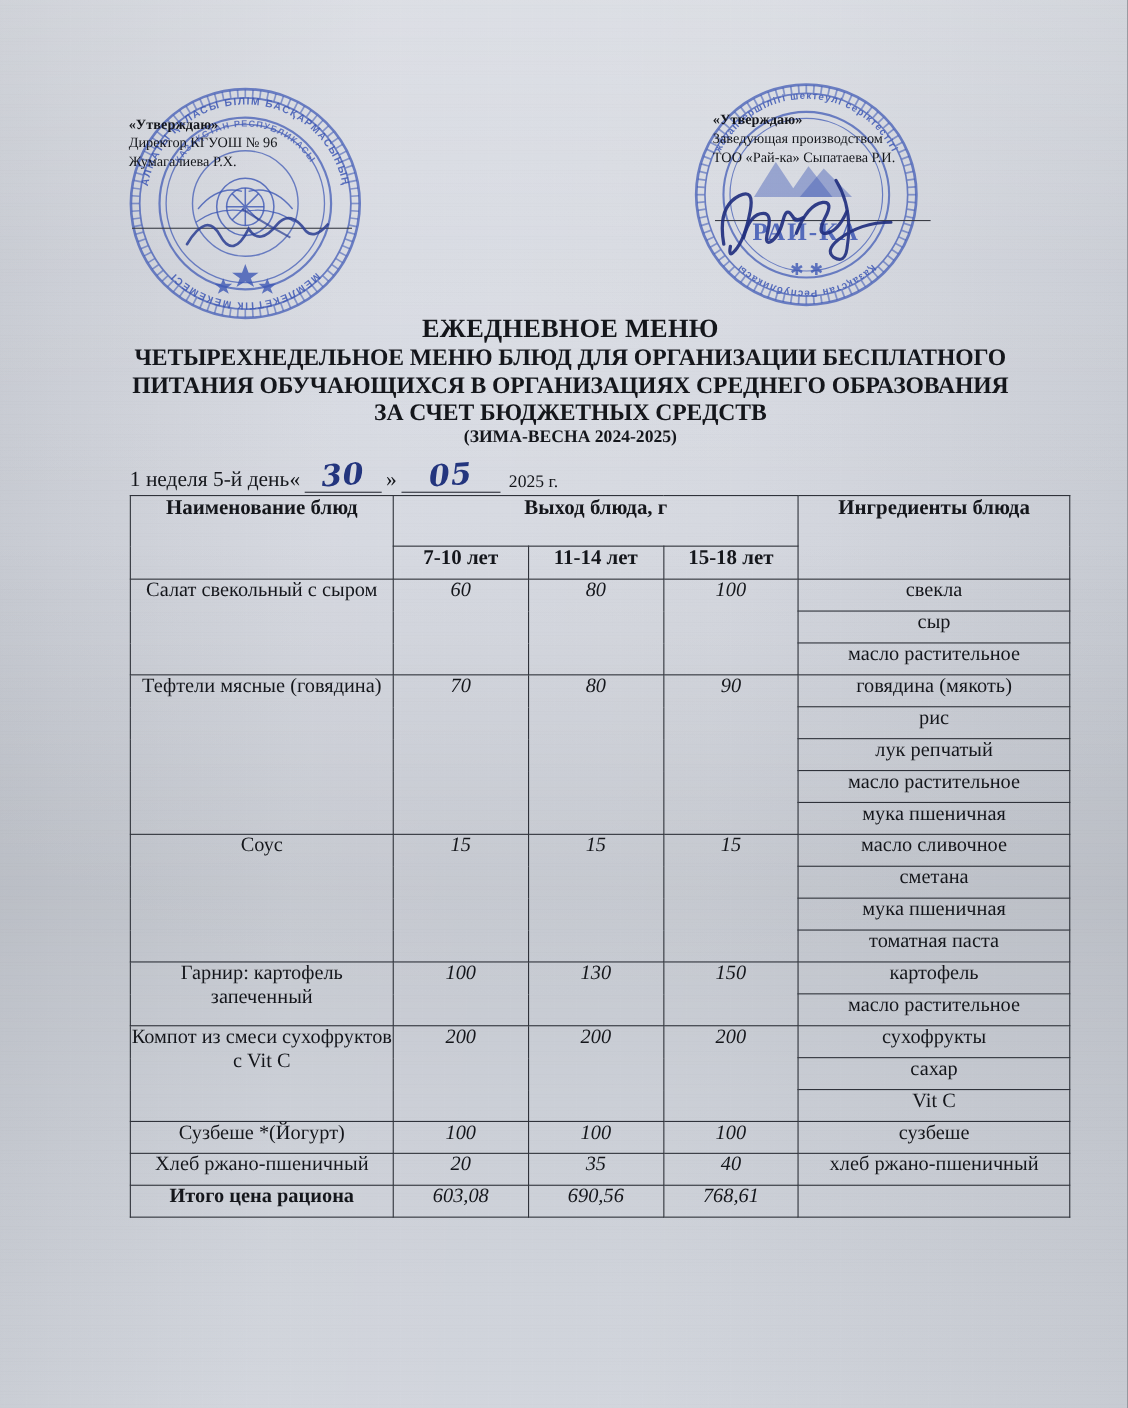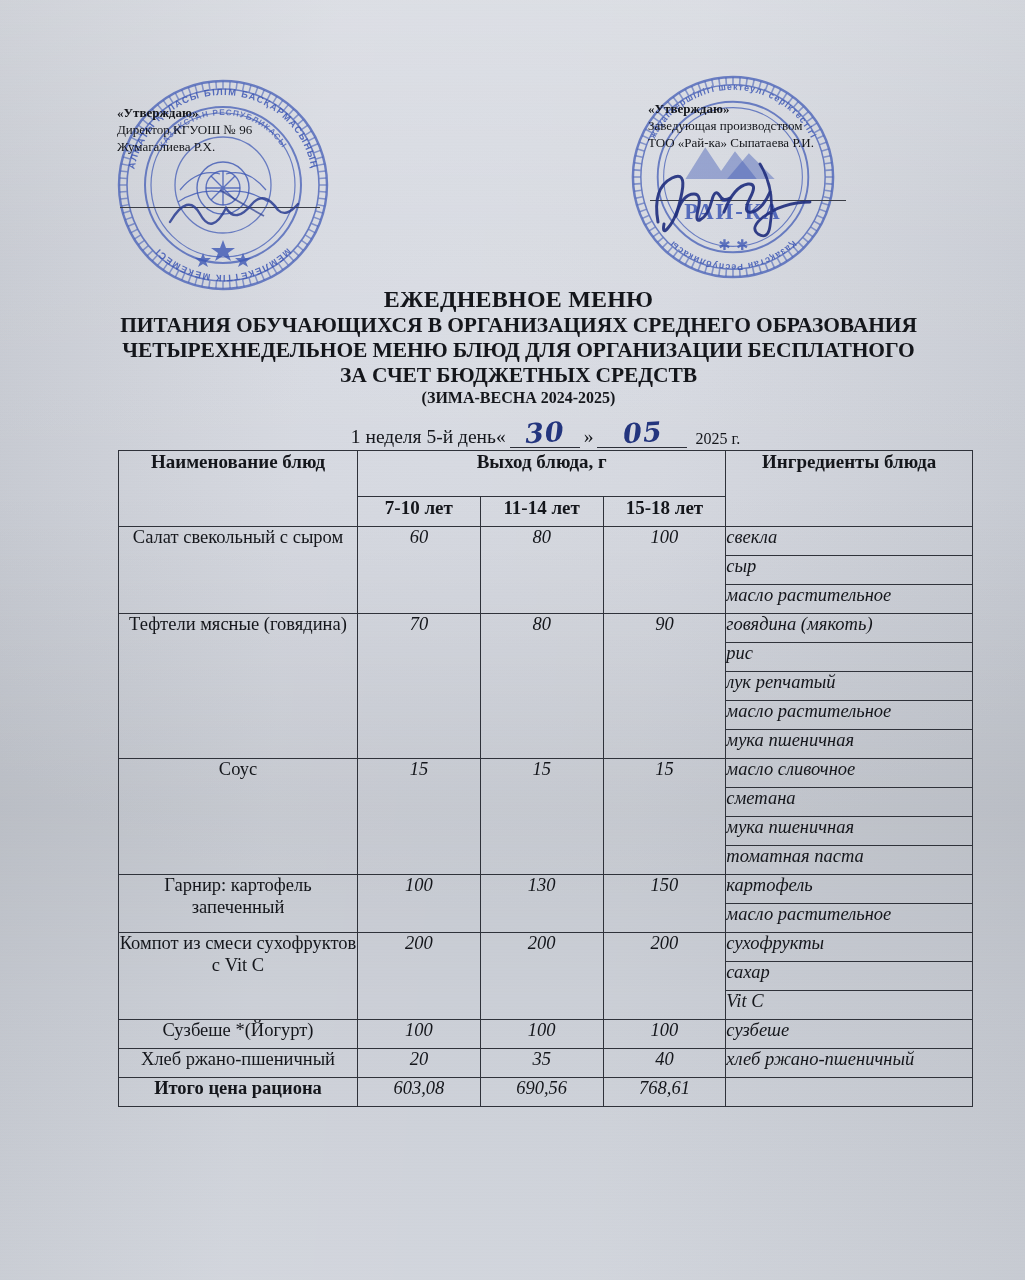--- a/index.html
+++ b/index.html
@@ -80,21 +80,21 @@
   }
   #title-block .t-sub {
     font-size: 21.5px; font-weight: bold; line-height: 1.16; letter-spacing: -.1px;
   }
   #title-block .t-period { font-size: 16px; font-weight: bold; margin-top: 1px; }
 
   
   #date-row {
     position: absolute;
     left: 118px; top: 420px; width: 855px;
-    display: flex; align-items: flex-end; justify-content: center;
+    display: flex; align-items: flex-end; justify-content: flex-start;
     font-size: 19.5px;
     z-index: 6;
   }
   #date-right { display: flex; align-items: flex-end; gap: 4px; white-space: nowrap; }
   .quote-mark { font-size: 19.5px; }
   .hand {
     font-family: "DejaVu Serif", "Liberation Serif", serif;
     font-style: italic;
     font-size: 27px;
     color: #23357e;
@@ -136,21 +136,21 @@
     padding: 3px 7px;
   }
   th.hcell {
     text-align: center;
     font-weight: bold;
     font-size: 19px;
     vertical-align: middle;
   }
   td.dish { text-align: center; line-height: 1.18; }
   td.num  { text-align: center; font-style: italic; }
-  td.ing  { text-align: left; padding-left: 10px; font-style: italic; }
+  td.ing  { text-align: center; padding-left: 10px; }
   td.total-label { font-weight: bold; }
   .col-dish { width: 218px; }
   .col-age  { width: 112px; }
   .col-ing  { width: 225px; }
   tr.r-h1 { height: 46px; }
   tr.r-h2 { height: 30px; }
   .ing-row { height: 29px; }
 </style>
 </head>
 <body>
@@ -446,22 +446,22 @@
 
   <div class="approval" id="approval-right">
     <div class="ap-title">«Утверждаю»</div>
     <div>Заведующая производством</div>
     <div>ТОО «Рай-ка» Сыпатаева Р.И.</div>
   </div>
   <div class="sig-line" id="sig-line-right"></div>
 
   <div id="title-block">
     <div class="t-main">ЕЖЕДНЕВНОЕ МЕНЮ</div>
+    <div class="t-sub">ЧЕТЫРЕХНЕДЕЛЬНОЕ МЕНЮ БЛЮД ДЛЯ ОРГАНИЗАЦИИ БЕСПЛАТНОГО</div>
     <div class="t-sub">ПИТАНИЯ ОБУЧАЮЩИХСЯ В ОРГАНИЗАЦИЯХ СРЕДНЕГО ОБРАЗОВАНИЯ</div>
-    <div class="t-sub">ЧЕТЫРЕХНЕДЕЛЬНОЕ МЕНЮ БЛЮД ДЛЯ ОРГАНИЗАЦИИ БЕСПЛАТНОГО</div>
     <div class="t-sub">ЗА СЧЕТ БЮДЖЕТНЫХ СРЕДСТВ</div>
     <div class="t-period">(ЗИМА-ВЕСНА 2024-2025)</div>
   </div>
 
   <div id="date-row">
     <div>1 неделя 5-й день</div>
     <div id="date-right">
       <span class="quote-mark">«</span>
       <span class="date-blank" id="date-day-blank">
         <span class="hand">30</span>

